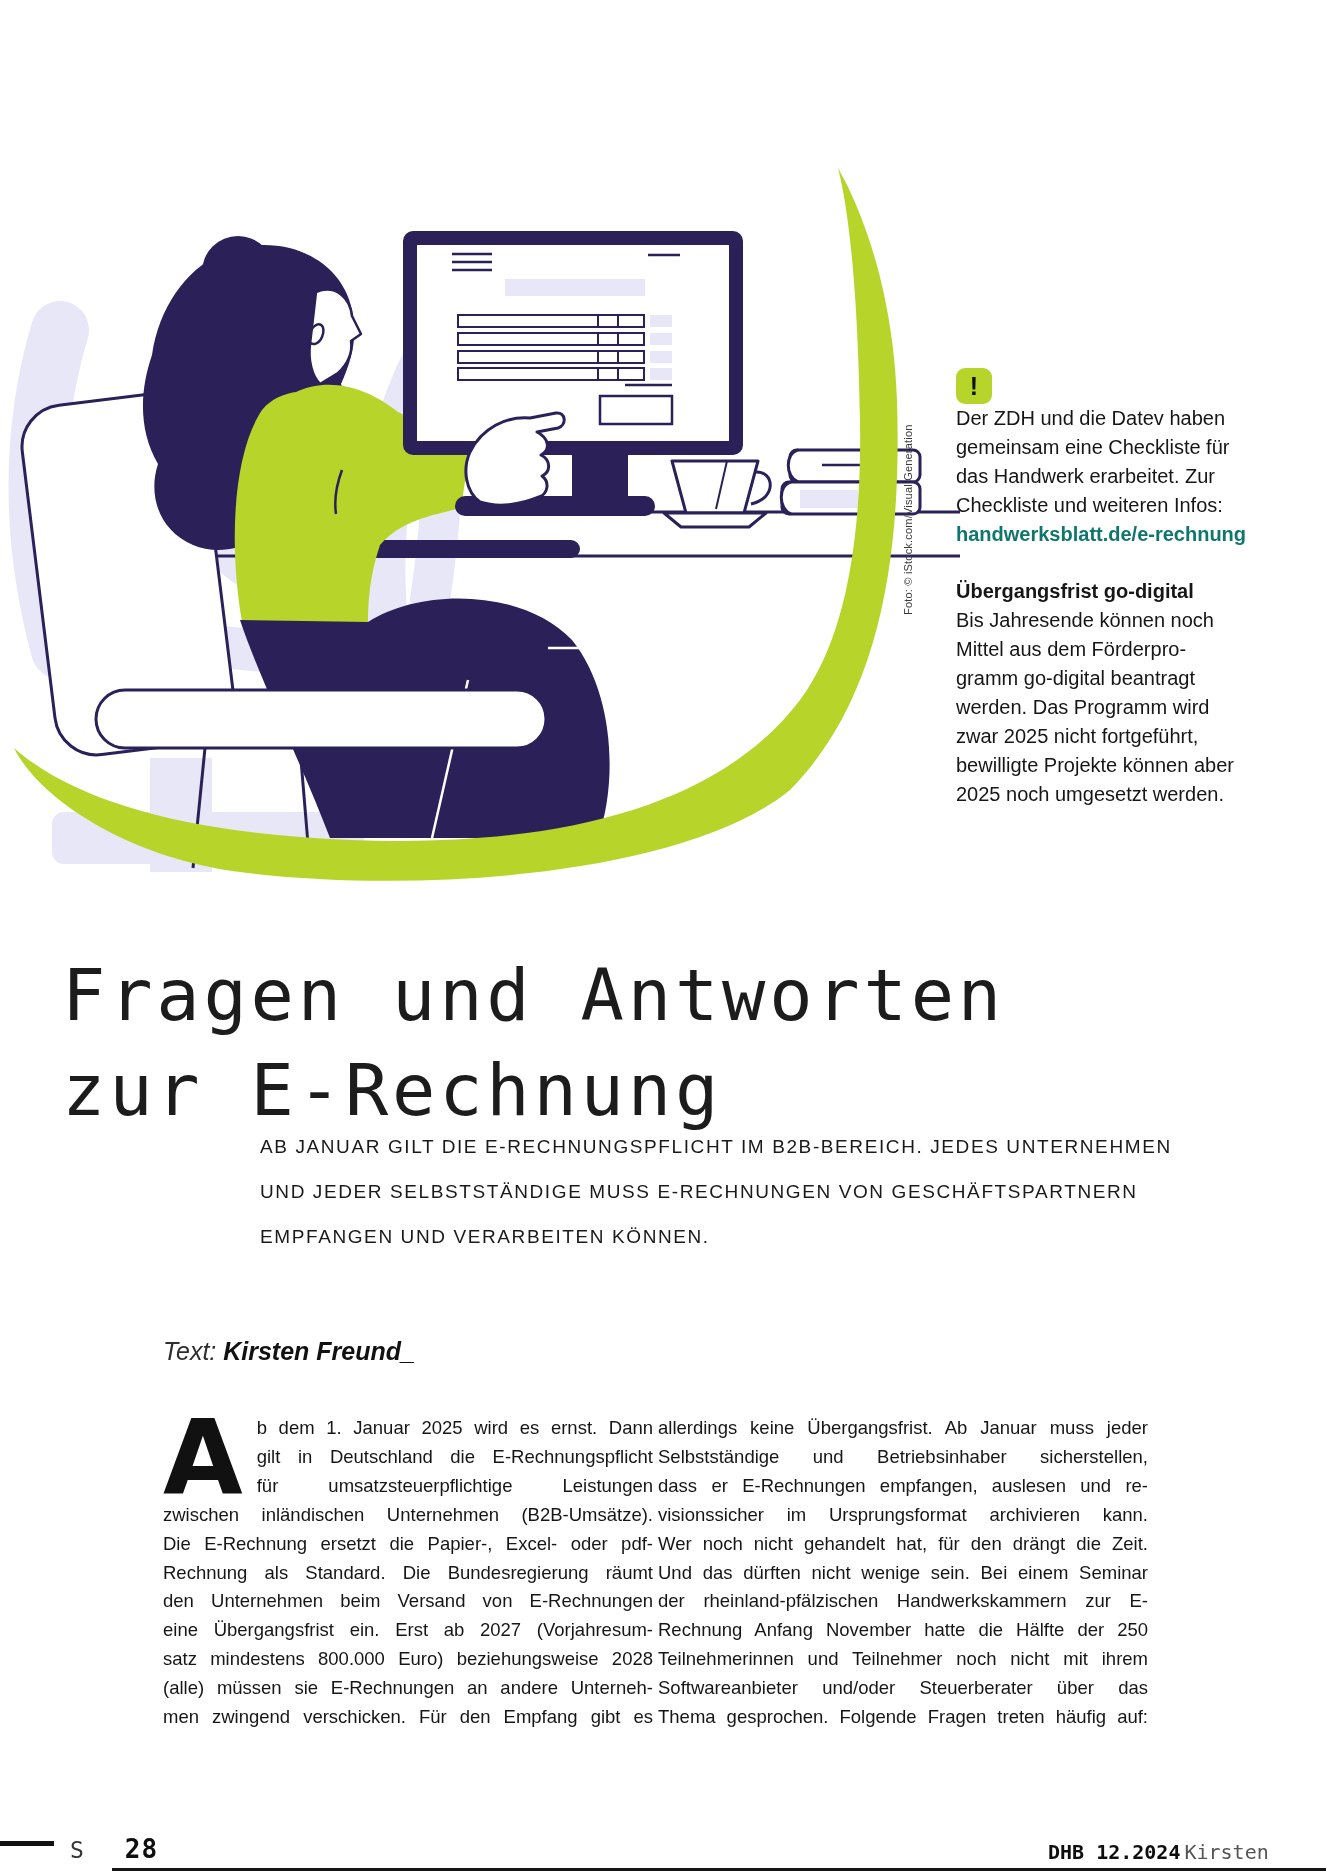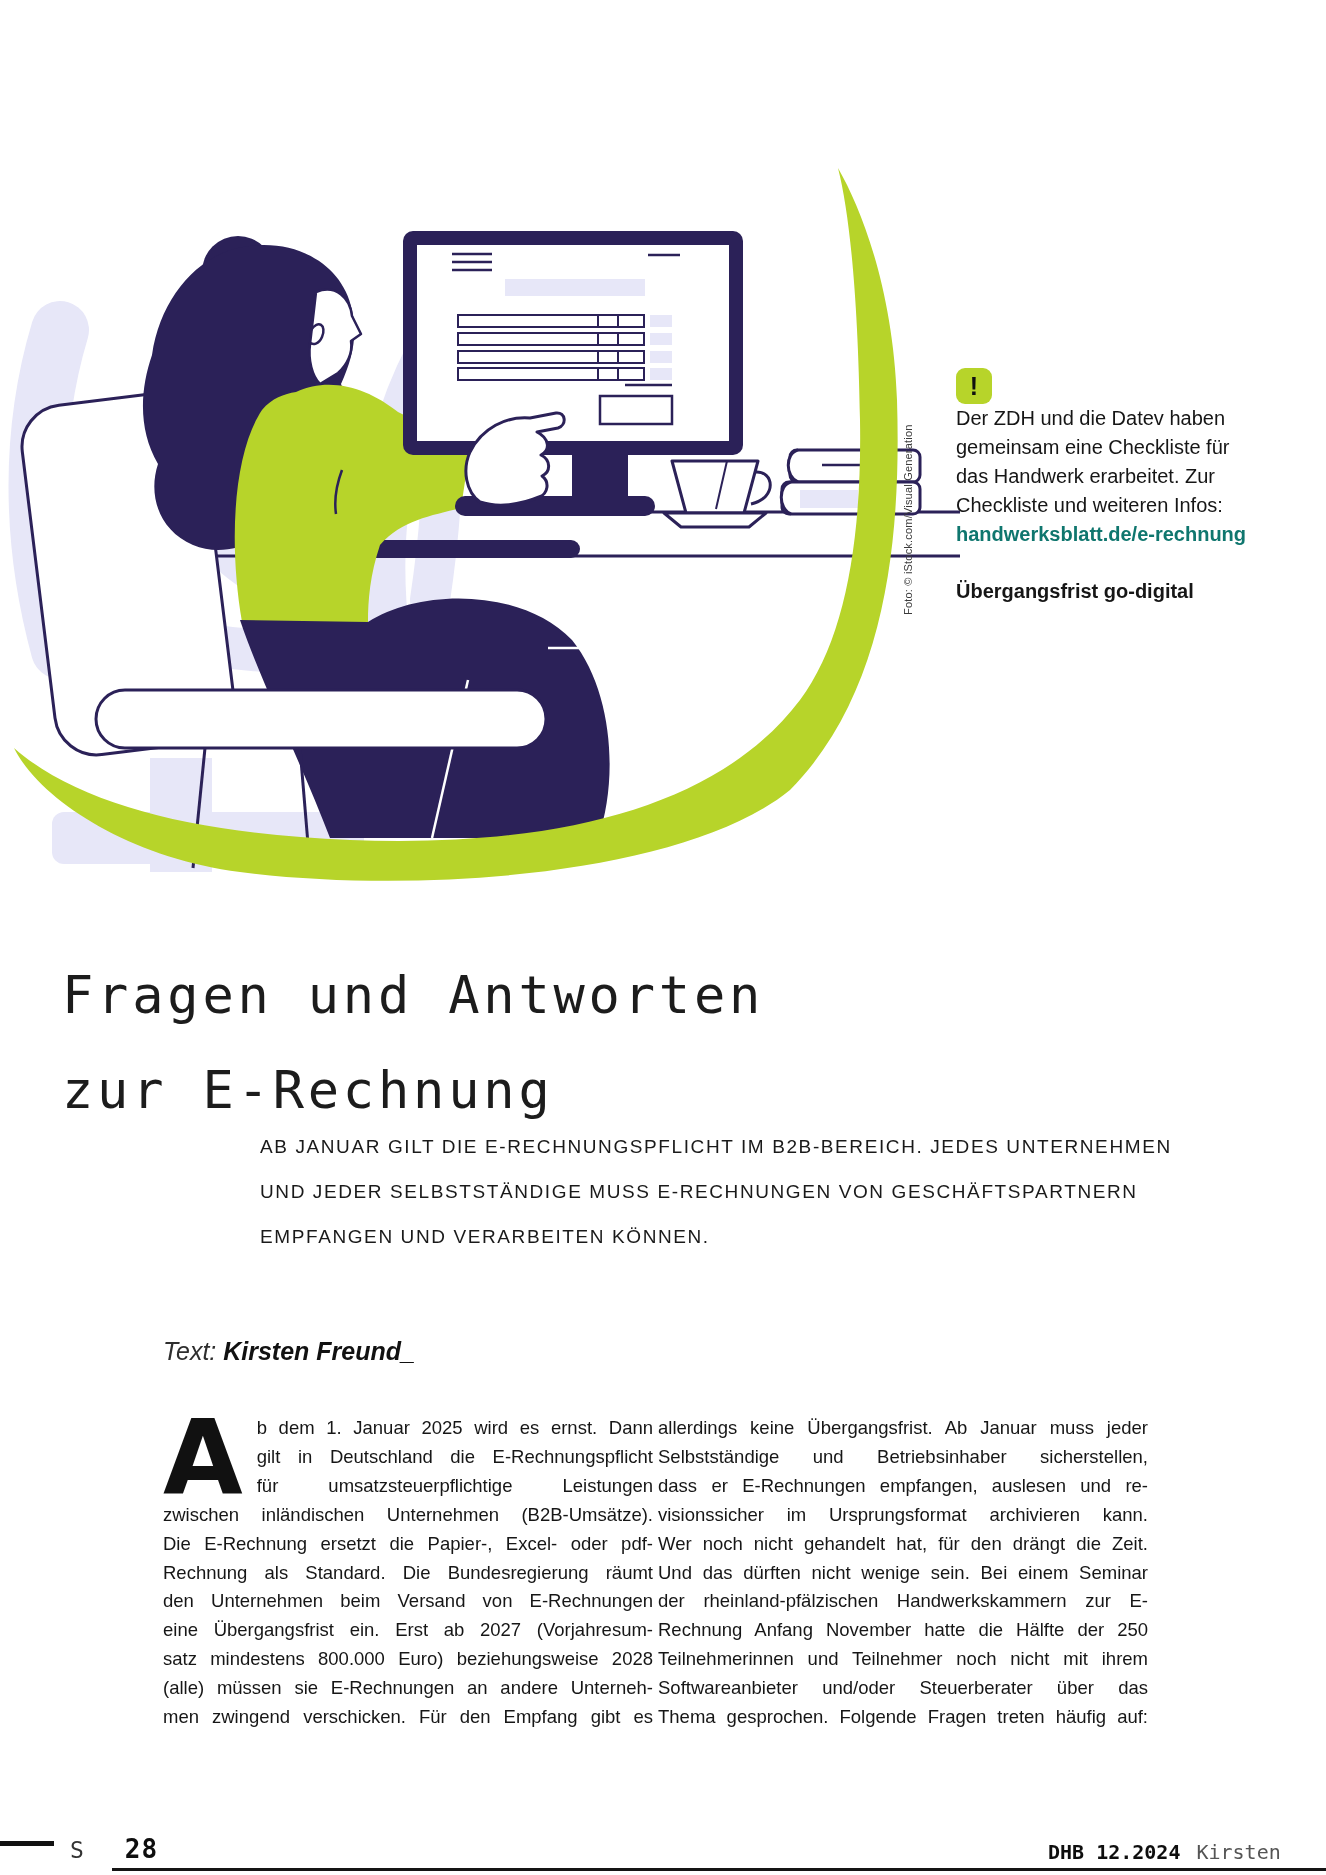--- a/index.html
+++ b/index.html
@@ -13,21 +13,21 @@
 
   
   .infobox{left:956px;top:368px;width:302px;font-size:20px;line-height:29px;color:#161616;}
   .alert-badge{width:36px;height:36px;border-radius:9px;display:flex;align-items:center;justify-content:center;
                font-weight:bold;font-size:25px;color:#101010;}
   .infobox .intro{}
   .infobox .link{font-weight:bold;color:#0f766e;}
   .infobox .prog-title{font-weight:bold;margin-top:28px;}
 
   
-  .headline{left:62px;top:948px;font-family:"DejaVu Sans Mono",monospace;font-size:52px;line-height:95px;
+  .headline{left:62px;top:948px;font-family:"DejaVu Sans Mono",monospace;font-size:72px;line-height:95px;
             letter-spacing:3.8px;color:#1c1c1c;font-weight:500;white-space:nowrap;}
 
   
   .standfirst{left:260px;top:1124px;width:1000px;font-weight:normal;font-size:19px;line-height:45px;
               letter-spacing:1.6px;color:#1a1a1a;}
 
   
   .byline{left:163px;top:1337px;font-size:25px;font-style:italic;color:#2e2e2e;}
   .byline b{color:#111;}
 
@@ -37,21 +37,21 @@
   .col1{left:163px;}
   .col2{left:658px;}
   .dropcap{float:left;font-family:"DejaVu Sans",sans-serif;font-weight:800;font-size:103px;line-height:80px;
            margin:4px 14px 0 0;color:#111;}
 
   
   .foot-bar{left:0;top:1841px;width:54px;height:5px;background:#111;}
   .foot-left{left:70px;top:1834px;font-family:"DejaVu Sans Mono",monospace;display:flex;align-items:baseline;gap:9px;}
   .foot-left .s{font-size:23px;color:#333;}
   .foot-left .num{font-size:26px;font-weight:bold;color:#0e0e0e;letter-spacing:1px;margin-left:32px;}
-  .foot-right{left:1048px;top:1840px;font-family:"DejaVu Sans Mono",monospace;display:flex;align-items:flex-end;gap:16px;}
+  .foot-right{left:1048px;top:1840px;font-family:"DejaVu Sans Mono",monospace;display:flex;align-items:flex-end;gap:4px;}
   .foot-right .issue{font-size:20px;font-weight:bold;color:#0e0e0e;}
   .foot-right .section{font-size:20px;color:#555;}
   .foot-rule{left:112px;top:1868px;width:1214px;height:3px;background:#151515;}
 </style>
 </head>
 <body>
 
 <div class="page">
 
   <svg class="abs hero" viewBox="0 0 960 900">
@@ -173,20 +173,27 @@
   </svg>
 
   <div class="abs infobox">
     <div class="alert-badge" style="background:#b7d42a;">!</div>
     <div class="intro prewrap">Der ZDH und die Datev haben
 gemeinsam eine Checkliste für
 das Handwerk erarbeitet. Zur
 Checkliste und weiteren Infos:</div>
     <div class="link">handwerksblatt.de/e-rechnung</div>
     <div class="prog-title">Übergangsfrist go-digital</div>
+    <div class="prewrap">Bis Jahresende können noch
+Mittel aus dem Förderpro-
+gramm go-digital beantragt
+werden. Das Programm wird
+zwar 2025 nicht fortgeführt,
+bewilligte Projekte können aber
+2025 noch umgesetzt werden.</div>
   </div>
 
   <div class="abs headline">
     <div>Fragen und Antworten</div>
     <div>zur E-Rechnung</div>
   </div>
 
   <div class="abs standfirst prewrap">AB JANUAR GILT DIE E-RECHNUNGSPFLICHT IM B2B-BEREICH. JEDES UNTERNEHMEN
 UND JEDER SELBSTSTÄNDIGE MUSS E-RECHNUNGEN VON GESCHÄFTSPARTNERN
 EMPFANGEN UND VERARBEITEN KÖNNEN.</div>

